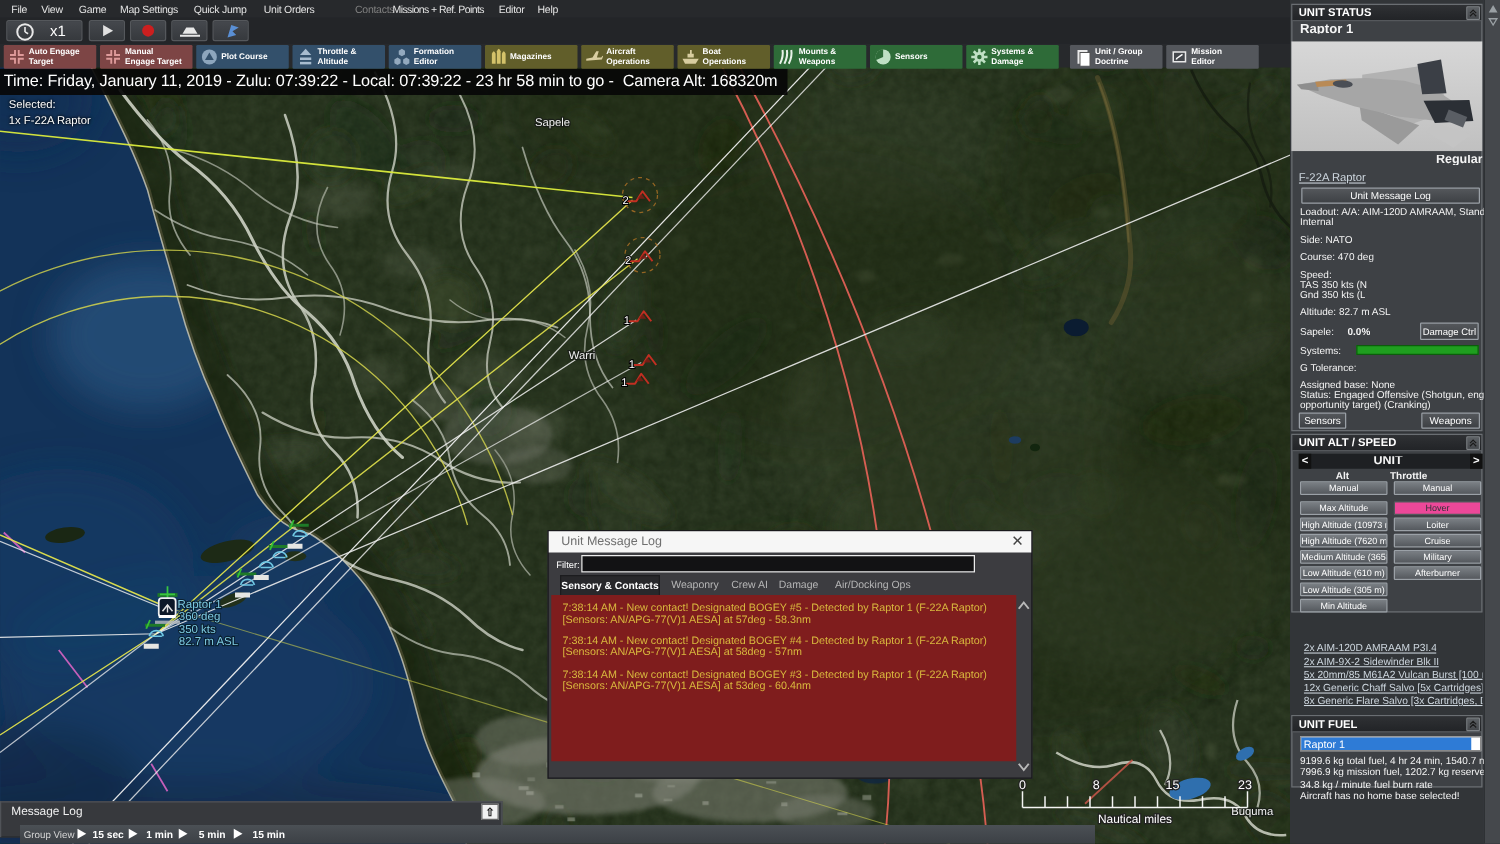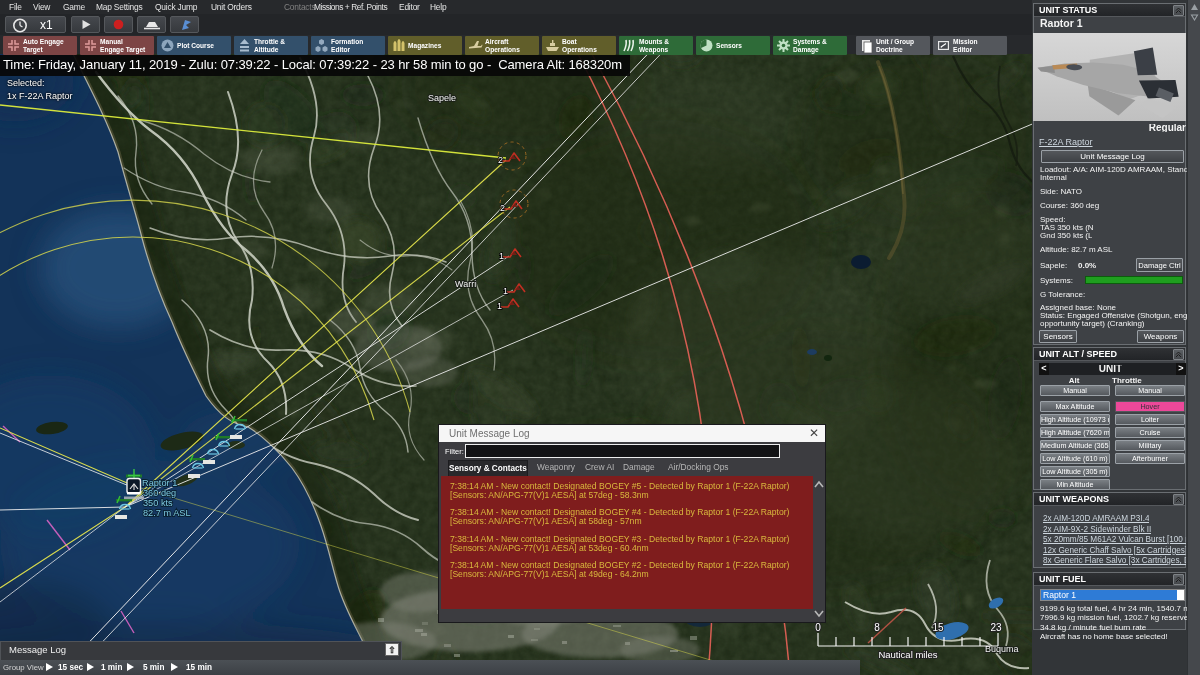--- a/index.html
+++ b/index.html
@@ -10,21 +10,21 @@
 #row2{position:absolute;left:0;top:14px;width:1032px;height:21px;background:#232528}
 .b2{position:absolute;top:2px;height:17px;background:linear-gradient(#45484d,#36393d);border:1px solid #55585c;border-radius:2px}
 .tb{position:absolute;top:36px;height:19px;width:74px;display:flex;align-items:center;color:#fff;font-size:6.6px;font-weight:bold;line-height:1.12;border-radius:1px;white-space:nowrap}
 .tb svg{flex:0 0 auto;margin:0 2px 0 3px}
 
 #timebar{position:absolute;left:0;top:55px;width:630px;height:21px;background:rgba(8,8,8,.93);color:#fff;font-size:13px;line-height:20px;padding-left:3px;z-index:20;white-space:nowrap;letter-spacing:-0.1px}
 .sel{position:absolute;color:#fff;font-size:9px;text-shadow:0 0 3px #000,0 0 2px #000;z-index:20}
 
 #msgbar{position:absolute;left:0;top:641px;width:402px;height:29px;background:#37393d;border:1px solid #505358;border-bottom-color:#2a2c2f;color:#efefef;font-size:9.5px;line-height:15px;padding-left:8px;z-index:20}
 #msgup{position:absolute;left:385px;top:643px;width:14px;height:13px;background:#f2f2f2;border:1px solid #666;z-index:21;text-align:center;font-size:9px;line-height:12px;color:#111;font-weight:bold}
-#botbar{position:absolute;left:0;top:660px;width:860px;height:15px;background:linear-gradient(#4b5055,#3c4045);z-index:20;color:#fff;font-size:8.2px}
+#botbar{position:absolute;left:16px;top:660px;width:860px;height:15px;background:linear-gradient(#4b5055,#3c4045);z-index:20;color:#fff;font-size:8.2px}
 #botbar span{position:absolute;top:1px;line-height:13px}
 .tri{position:absolute;top:3px;width:0;height:0;border-left:7px solid #fff;border-top:4.5px solid transparent;border-bottom:4.5px solid transparent}
 
 #side{position:absolute;left:1032px;top:0;width:168px;height:675px;background:#323538;z-index:40;color:#f2f2f2;overflow:hidden}
 #sidescroll{position:absolute;left:155px;top:0;width:13px;height:675px;background:#45484c;border-left:1px solid #2e3134}
 .panel{position:absolute;left:1px;width:153px;border:1px solid #6a6e72;background:#3e4145}
 .phead{position:relative;height:13px;background:linear-gradient(#2f3134,#222427);border-bottom:1px solid #55585c;color:#fff;font-size:9px;font-weight:bold;line-height:13px;padding-left:5px}
 .chev{position:absolute;right:1px;top:1px;width:11px;height:11px;background:linear-gradient(#5c6064,#45484c);border:1px solid #7e8286;border-radius:1px}
 .stx{position:absolute;font-size:8px;line-height:8.4px;color:#f4f4f4;white-space:nowrap;max-width:147px;overflow:hidden}
 .sbtn{position:absolute;background:linear-gradient(#54575b,#3e4145);border:1px solid #9aa0a6;color:#fff;font-size:8px;text-align:center;border-radius:1px;overflow:hidden;white-space:nowrap}
@@ -629,21 +629,20 @@
  <div id="tabact">Sensory &amp; Contacts</div>
  <div class="tabi" style="left:98px">Weaponry</div>
  <div class="tabi" style="left:146px">Crew AI</div>
  <div class="tabi" style="left:184px">Damage</div>
  <div class="tabi" style="left:229px">Air/Docking Ops</div>
 </div>
 <div id="log">
         <div class="ent">7:38:14 AM - New contact! Designated BOGEY #5 - Detected by Raptor 1 (F-22A Raptor)<br>[Sensors: AN/APG-77(V)1 AESA] at 57deg - 58.3nm</div>
         <div class="ent">7:38:14 AM - New contact! Designated BOGEY #4 - Detected by Raptor 1 (F-22A Raptor)<br>[Sensors: AN/APG-77(V)1 AESA] at 58deg - 57nm</div>
         <div class="ent">7:38:14 AM - New contact! Designated BOGEY #3 - Detected by Raptor 1 (F-22A Raptor)<br>[Sensors: AN/APG-77(V)1 AESA] at 53deg - 60.4nm</div>
-        <div class="ent">7:38:14 AM - New contact! Designated BOGEY #2 - Detected by Raptor 1 (F-22A Raptor)<br>[Sensors: AN/APG-77(V)1 AESA] at 49deg - 64.2nm</div>
       </div>
 <div id="logsb"><svg width="12" height="146">
           <path d="M2,11 L6,6 L10,11" fill="none" stroke="#b8b8b8" stroke-width="1.6"></path>
           <path d="M2,135 L6,140 L10,135" fill="none" stroke="#b8b8b8" stroke-width="1.6"></path>
         </svg></div>
 </div>
 <div id="side">
       <div id="sidescroll"><svg width="13" height="30">
           <path d="M6.5,4 L10,10 L3,10 Z" fill="#9aa0a4"></path>
           <path d="M3.5,15 L9.5,15 L6.5,20 Z" fill="none" stroke="#9aa0a4" stroke-width="1.1"></path>
@@ -672,39 +671,34 @@
 <polygon points="106,42 142,35 148,51 118,58" fill="#2b2f35"></polygon>
 <polygon points="118,58 148,62 136,75 112,66" fill="#c4c4c4"></polygon>
 <rect x="126" y="47" width="16" height="9" fill="#5a5e64" transform="rotate(12 134 51)"></rect>
 </g>
       </svg>
       <div class="panel" style="top:347px;height:143px">
         <div class="phead">UNIT ALT / SPEED<svg class="chev" viewBox="0 0 11 11">
             <path d="M2.5,5.5 L5.5,2.5 L8.5,5.5 M2.5,8.5 L5.5,5.5 L8.5,8.5" fill="none" stroke="#1c1c1c" stroke-width="1.2"></path>
           </svg></div>
       </div>
-      <div class="panel" style="top:492px;height:76px">
-        <div class="phead">UNIT WEAPONS<svg class="chev" viewBox="0 0 11 11">
-            <path d="M2.5,5.5 L5.5,2.5 L8.5,5.5 M2.5,8.5 L5.5,5.5 L8.5,8.5" fill="none" stroke="#1c1c1c" stroke-width="1.2"></path>
-          </svg></div>
-      </div>
       <div class="panel" style="top:572px;height:58px">
         <div class="phead">UNIT FUEL<svg class="chev" viewBox="0 0 11 11">
             <path d="M2.5,5.5 L5.5,2.5 L8.5,5.5 M2.5,8.5 L5.5,5.5 L8.5,8.5" fill="none" stroke="#1c1c1c" stroke-width="1.2"></path>
           </svg></div>
       </div>
       <div style="position:absolute;left:5px;top:0;width:163px;height:675px">
         <div class="stx" style="left:3px;top:19px;font-size:10.5px;font-weight:bold">Raptor 1</div>
         <div class="stx" style="right:14px;top:124px;font-size:10px;font-weight:bold">Regular</div>
         <div class="lnk" style="left:2px;top:137px;font-size:9px">F-22A Raptor</div>
         <div class="sbtn" style="left:4px;top:150px;width:143px;height:13px;line-height:12px">Unit Message Log</div>
         <div class="stx" style="left:3px;top:166px">Loadout: A/A: AIM-120D AMRAAM, Standard</div>
         <div class="stx" style="left:3px;top:174px">Internal</div>
         <div class="stx" style="left:3px;top:188px">Side: NATO</div>
-        <div class="stx" style="left:3px;top:202px">Course: 360 deg</div>
+        <div class="stx" style="left:3px;top:202px">Course: 470 deg</div>
         <div class="stx" style="left:3px;top:216px">Speed:</div>
         <div class="stx" style="left:3px;top:224px">TAS 350 kts (N</div>
         <div class="stx" style="left:3px;top:232px">Gnd 350 kts (L</div>
         <div class="stx" style="left:3px;top:246px">Altitude: 82.7 m ASL</div>
         <div class="stx" style="left:3px;top:291px">G Tolerance:</div>
         <div class="stx" style="left:3px;top:304px">Assigned base: None</div>
         <div class="stx" style="left:3px;top:312px">Status: Engaged Offensive (Shotgun, engaging</div>
         <div class="stx" style="left:3px;top:320px">opportunity target) (Cranking)</div>
         <div class="stx" style="left:3px;top:262px">Sapele:</div>
         <div class="stx" style="left:41px;top:262px;font-weight:bold">0.0%</div>

